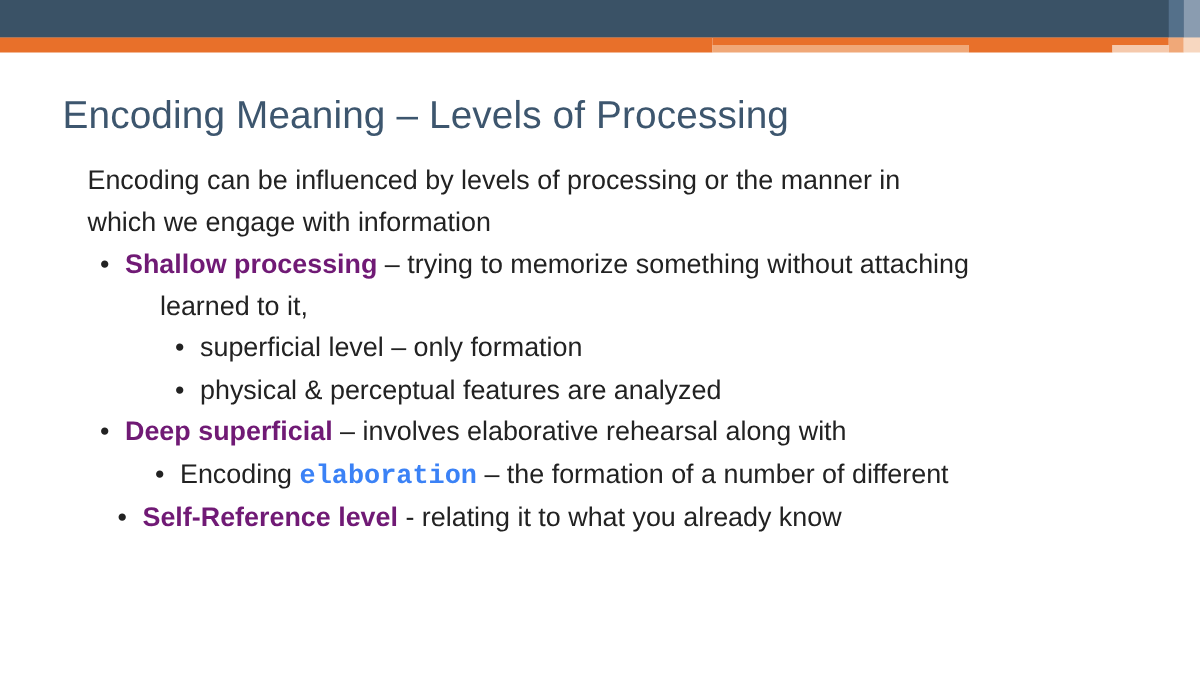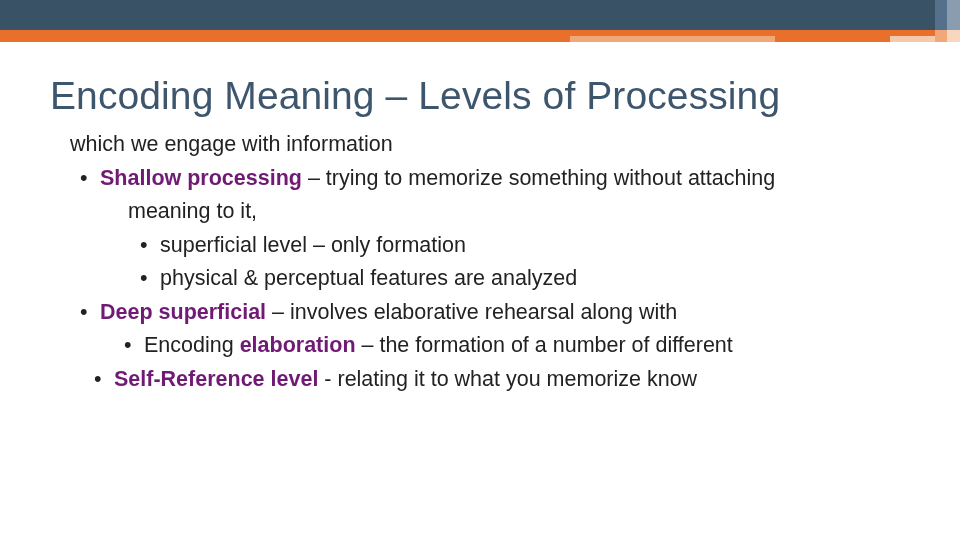--- a/index.html
+++ b/index.html
@@ -105,21 +105,21 @@
     height: 12px;
     background: #f7d7c0;
   }
 
   
   .slide-title {
     position: absolute;
     top: 74px;
     left: 50px;
     width: 860px;
-    font-size: 39px;
+    font-size: 31px;
     color: #3d566e;
     letter-spacing: 0.1px;
   }
 
   
   .body-block {
     position: absolute;
     top: 128px;
     left: 52px;
     width: 886px;
@@ -159,21 +159,22 @@
   }
   .indent-cont-1 {
     padding-left: 48px;
   }
   .red {
     color: #701a75;
     font-weight: bold;
   }
   .bold {
     font-weight: bold;
-    color: #701a75;
+    color: #3b82f6;
+    font-family: Liberation Mono, monospace;
   }
 </style>
 </head>
 <body>
 
 <div class="header-band"></div>
 <div class="header-band-dark"></div>
 <div class="header-band-tint"></div>
 <div class="header-band-tint2"></div>
 
@@ -183,29 +184,30 @@
 <div class="orange-bar-d"></div>
 <div class="orange-bar-e"></div>
 <div class="orange-bar-right1"></div>
 <div class="orange-bar-right2"></div>
 
 <div class="slide-title">Encoding Meaning – Levels of Processing</div>
 
 <div class="body-block">
 
   <div class="lvl0">
+    <div>Encoding can be influenced by levels of processing or the manner in</div>
     <div>which we engage with information</div>
   </div>
 
   <div class="lvl1">
     <div class="bullet-row">
       <span class="bullet-dot">•</span>
       <span class="bullet-text"><span class="red">Shallow processing</span><span> – trying to memorize something without attaching</span></span>
     </div>
-    <div class="indent-cont-1">meaning to it,</div>
+    <div class="indent-cont-1">learned to it,</div>
   </div>
 
   <div class="lvl2">
     <div class="bullet-row">
       <span class="bullet-dot">•</span>
       <span class="bullet-text">superficial level – only formation</span>
     </div>
   </div>
 
   <div class="lvl2">
@@ -225,17 +227,17 @@
   <div class="lvl3">
     <div class="bullet-row">
       <span class="bullet-dot">•</span>
       <span class="bullet-text"><span>Encoding </span><span class="bold">elaboration</span><span> – the formation of a number of different</span></span>
     </div>
   </div>
 
   <div class="lvl3" style="padding-left:42px;">
     <div class="bullet-row">
       <span class="bullet-dot">•</span>
-      <span class="bullet-text"><span class="red">Self-Reference level</span><span> - relating it to what you memorize know</span></span>
+      <span class="bullet-text"><span class="red">Self-Reference level</span><span> - relating it to what you already know</span></span>
     </div>
   </div>
 
 </div>
 
 </body></html>

